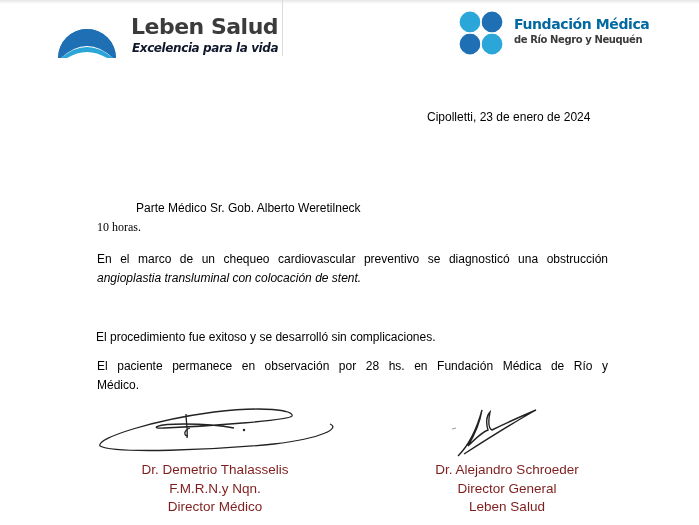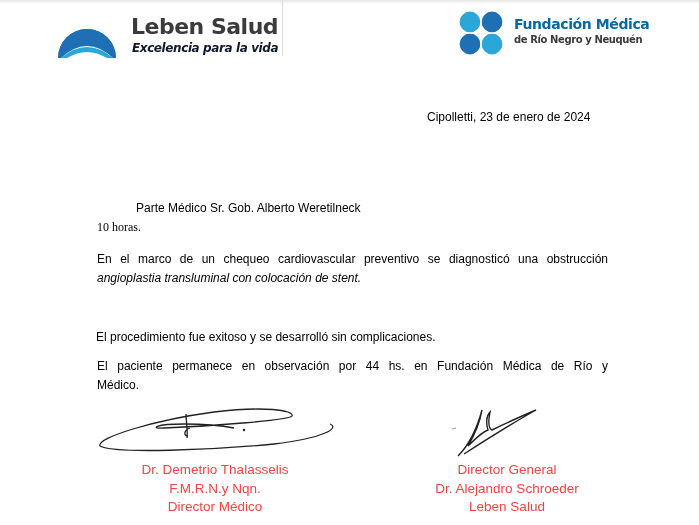--- a/index.html
+++ b/index.html
@@ -78,21 +78,21 @@
     .para3 {
       left: 97px; top: 357px; width: 511px; white-space: normal;
     }
     .para3 .line { display: block; text-align: justify; text-align-last: justify; }
     .para3 .line.last { text-align-last: left; }
     
     .sig1 { position: absolute; left: 94px; top: 398px; }
     .sig2 { position: absolute; left: 452px; top: 402px; }
     .signer {
       position: absolute; text-align: center; font-size: 13.5px; line-height: 18.5px;
-      color: #ef4444;
+      color: #7f1d1d;
     }
     .signer div { white-space: nowrap; }
     .signer-left { left: 120px; top: 461px; width: 190px; }
     .signer-right { left: 422px; top: 461px; width: 170px; }
   </style>
 </head>
 <body>
 
 <div class="top-shade"></div>
 <div class="header-divider"></div>
@@ -128,21 +128,21 @@
 <div class="text time">10 horas.</div>
 
 <div class="text para1">
   <span class="line">En el marco de un chequeo cardiovascular preventivo se diagnosticó una obstrucción</span>
   <span class="line last">angioplastia transluminal con colocación de stent.</span>
 </div>
 
 <div class="text para2">El procedimiento fue exitoso y se desarrolló sin complicaciones.</div>
 
 <div class="text para3">
-  <span class="line">El paciente permanece en observación por 44 hs. en Fundación Médica de Río y</span>
+  <span class="line">El paciente permanece en observación por 28 hs. en Fundación Médica de Río y</span>
   <span class="line last">Médico.</span>
 </div>
 
 <svg class="sig1" width="240" height="58" viewBox="0 0 240 58">
   <path d="M6 48 C 2 40, 60 22, 120 14 C 170 8, 200 12, 198 18 C 196 22, 120 28, 70 30 C 56 31, 60 26, 90 26 C 120 26, 140 30, 140 30" fill="none" stroke="#222" stroke-width="1.3"></path>
   <path d="M6 48 C 20 56, 120 52, 180 46 C 230 40, 246 30, 236 26" fill="none" stroke="#222" stroke-width="1.3"></path>
   <path d="M92 16 C 92 24, 94 32, 93 40 M 96 30 C 90 32, 89 38, 94 38" fill="none" stroke="#222" stroke-width="1.3"></path>
   <circle cx="150" cy="32" r="1.2" fill="#222"></circle>
 </svg>
 
@@ -151,16 +151,16 @@
   <path d="M-4 28 L 4 26" stroke="#999" stroke-width="1"></path>
 </svg>
 
 <div class="signer signer-left">
   <div>Dr. Demetrio Thalasselis</div>
   <div>F.M.R.N.y Nqn.</div>
   <div>Director Médico</div>
 </div>
 
 <div class="signer signer-right">
+  <div>Dr. Alejandro Schroeder</div>
   <div>Director General</div>
-  <div>Dr. Alejandro Schroeder</div>
   <div>Leben Salud</div>
 </div>
 
 </body></html>

